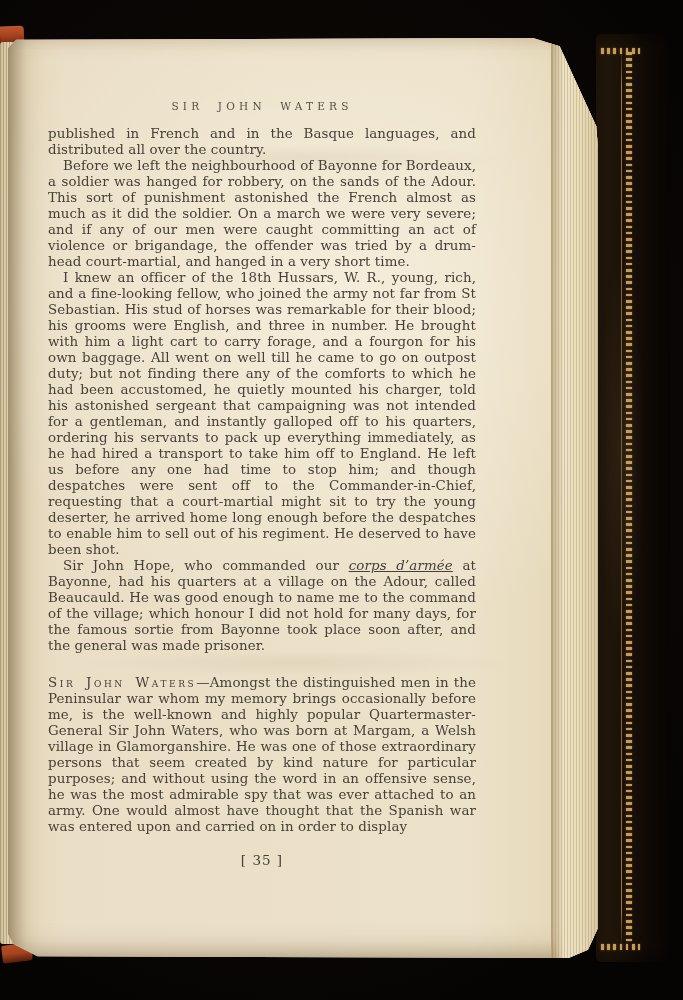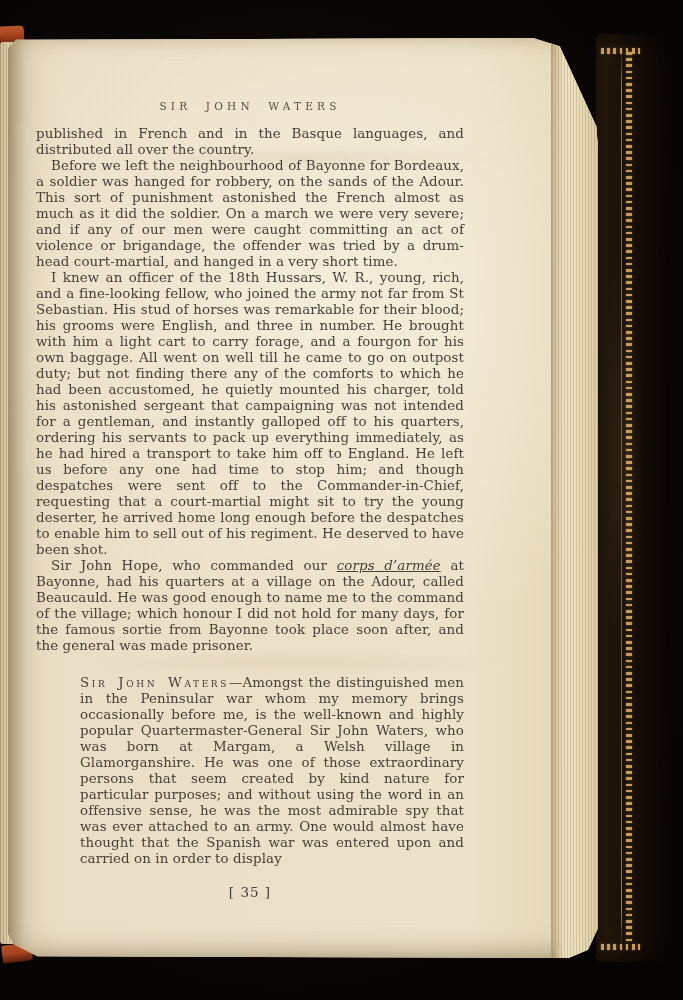--- a/index.html
+++ b/index.html
@@ -90,40 +90,40 @@
   .fore-edge {
     position: absolute; right: 0; top: 0; bottom: 0; width: 46px;
     background:
       repeating-linear-gradient(90deg, rgba(150,125,80,.30) 0 1px, rgba(0,0,0,0) 1px 3px),
       linear-gradient(90deg, rgba(150,120,70,.40) 0%, rgba(238,227,198,.95) 26%, var(--fore-edge) 60%, #d9c9a4 100%);
     border-left: 1px solid rgba(140,110,65,.25);
   }
 
   
   .content {
-    position: absolute; left: 28px; top: 62px; width: 428px;
+    position: absolute; left: 40px; top: 62px; width: 428px;
     color: var(--ink);
   }
   .running-head {
     text-align: center;
     font-size: 10.5px;
     letter-spacing: 4.2px;
     word-spacing: 7px;
     color: var(--running-head-ink);
     margin: 0 0 14px 0;
   }
   .para {
     margin: 0;
     font-size: 13.4px;
     line-height: 16px;
     text-align: justify;
     letter-spacing: 0.1px;
   }
   .para.indent { text-indent: 15px; }
-  .para.section-break { margin-top: 21px; margin-left: 44px; }
+  .para.section-break { margin-top: 21px; }
   .italic { font-style: italic; text-decoration: underline; }
   .smallcaps {
     font-variant: small-caps;
     letter-spacing: 2.6px;
     word-spacing: 3px;
   }
   .folio {
     margin-top: 17px;
     text-align: center;
     font-size: 13.5px;

